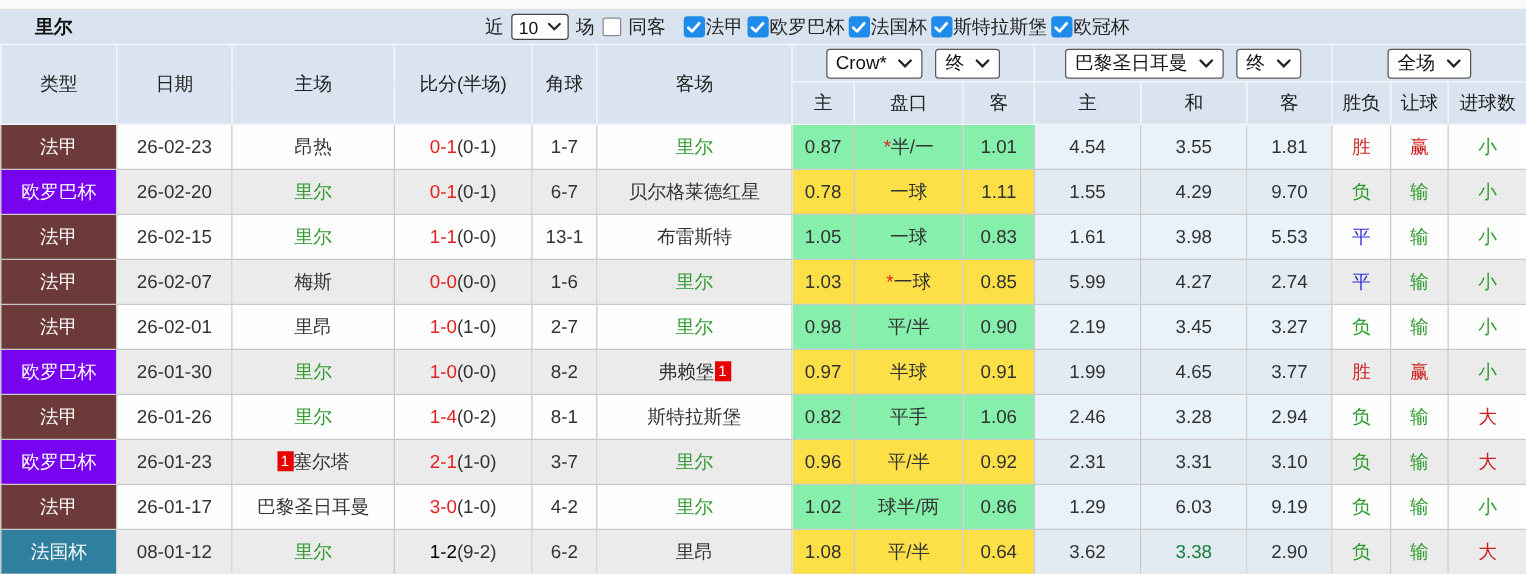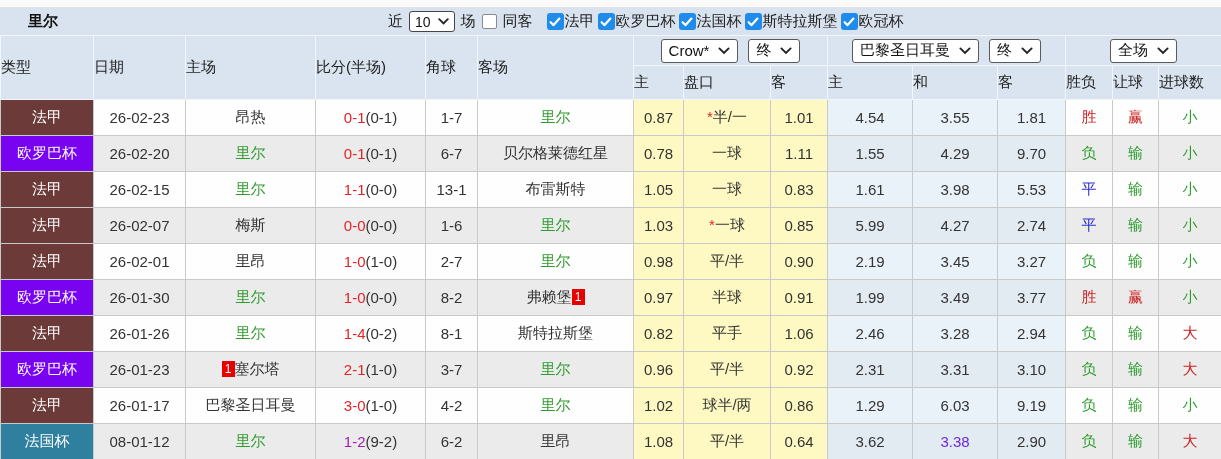--- a/index.html
+++ b/index.html
@@ -22,34 +22,34 @@
   .sel-count { height:21px; padding:0 5px; gap:7px; font-size:14px; border-color:#444; }
   .cb {
     display:inline-flex; align-items:center; justify-content:center;
     width:17px; height:17px; border-radius:3px; flex:0 0 auto;
   }
   .cb.off { width:15px; height:15px; background:#fff; border:1px solid #8a8a8a; border-radius:2px; }
   .filter-item { display:inline-flex; align-items:center; margin-left:3px; gap:1px; }
   table { border-collapse:collapse; table-layout:fixed; width:1221px; }
   thead th {
     background:#dae4f0; font-weight:normal; color:#222;
-    border:1px solid #f2f6fa; padding:0; text-align:left; font-size:15px;
+    border:1px solid #f2f6fa; padding:0; text-align:center; font-size:15px;
   }
   thead tr.hrow1 { height:30px; }
   thead tr.hrow2 { height:34px; }
   thead th.group { border-bottom:1px solid #f2f6fa; }
   .group-inner { display:flex; align-items:center; justify-content:center; gap:10px; }
   tbody td {
     border:1px solid #c9c9c9; text-align:center; padding:0;
     height:36px; overflow:hidden; white-space:nowrap;
   }
   tbody tr.r-odd td { background:#fffefe; }
   tbody tr.r-even td { background:#ebebeb; }
-  tbody tr.r-odd td.c-odds { background:#fef9c3; }
-  tbody tr.r-even td.c-odds { background:#fef9c3; }
+  tbody tr.r-odd td.c-odds { background:#86efac; }
+  tbody tr.r-even td.c-odds { background:#fde047; }
   tbody tr.r-odd td.c-avg { background:#eaf2f9; }
   tbody tr.r-even td.c-avg { background:#e3ebf2; }
   tbody td.c-type { color:#fff; }
   .badge {
     display:inline-block; background:#e60000; color:#fff;
     width:13px; height:16px; line-height:16px; font-size:12px;
     text-align:center; vertical-align:1px;
   }
   .chev { flex:0 0 auto; }
 </style>
@@ -288,21 +288,21 @@
           <td class="c-type" style="background: rgb(119, 3, 240);">欧罗巴杯</td>
           <td class="c-date">26-01-30</td>
           <td class="c-team"><span style="color: rgb(46, 155, 46);">里尔</span></td>
           <td class="c-score"><span style="color: rgb(230, 34, 34);">1-0</span><span>(0-0)</span></td>
           <td class="c-corner">8-2</td>
           <td class="c-team"><span>弗赖堡</span><span class="badge">1</span></td>
           <td class="c-odds">0.97</td>
           <td class="c-odds">半球</td>
           <td class="c-odds">0.91</td>
           <td class="c-avg">1.99</td>
-          <td class="c-avg">3.49</td>
+          <td class="c-avg">4.65</td>
           <td class="c-avg">3.77</td>
           <td class="c-res" style="color: rgb(204, 34, 34);">胜</td>
           <td class="c-res" style="color: rgb(204, 34, 34);">赢</td>
           <td class="c-res" style="color: rgb(46, 155, 46);">小</td>
         </tr>
         <tr class="r-odd">
           <td class="c-type" style="background: rgb(107, 58, 57);">法甲</td>
           <td class="c-date">26-01-26</td>
           <td class="c-team"><span style="color: rgb(46, 155, 46);">里尔</span></td>
           <td class="c-score"><span style="color: rgb(230, 34, 34);">1-4</span><span>(0-2)</span></td>
@@ -349,28 +349,28 @@
           <td class="c-avg">6.03</td>
           <td class="c-avg">9.19</td>
           <td class="c-res" style="color: rgb(46, 155, 46);">负</td>
           <td class="c-res" style="color: rgb(46, 155, 46);">输</td>
           <td class="c-res" style="color: rgb(46, 155, 46);">小</td>
         </tr>
         <tr class="r-even">
           <td class="c-type" style="background: rgb(47, 127, 158);">法国杯</td>
           <td class="c-date">08-01-12</td>
           <td class="c-team"><span style="color: rgb(46, 155, 46);">里尔</span></td>
-          <td class="c-score"><span style="color: #a21caf;">1-2</span><span>(9-2)</span></td>
+          <td class="c-score"><span style="color: #000000;">1-2</span><span>(9-2)</span></td>
           <td class="c-corner">6-2</td>
           <td class="c-team"><span>里昂</span></td>
           <td class="c-odds">1.08</td>
           <td class="c-odds">平/半</td>
           <td class="c-odds">0.64</td>
           <td class="c-avg">3.62</td>
-          <td class="c-avg" style="color: #6d28d9;">3.38</td>
+          <td class="c-avg" style="color: #15803d;">3.38</td>
           <td class="c-avg">2.90</td>
           <td class="c-res" style="color: rgb(46, 155, 46);">负</td>
           <td class="c-res" style="color: rgb(46, 155, 46);">输</td>
           <td class="c-res" style="color: rgb(204, 34, 34);">大</td>
         </tr>
       </tbody>
   </table>
 </div>
 
 </body></html>

